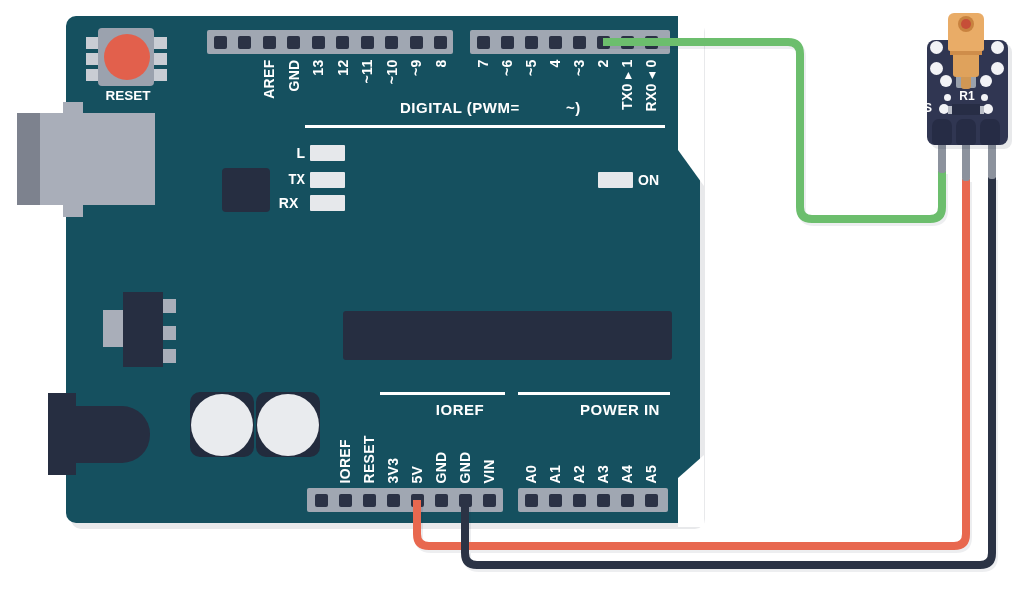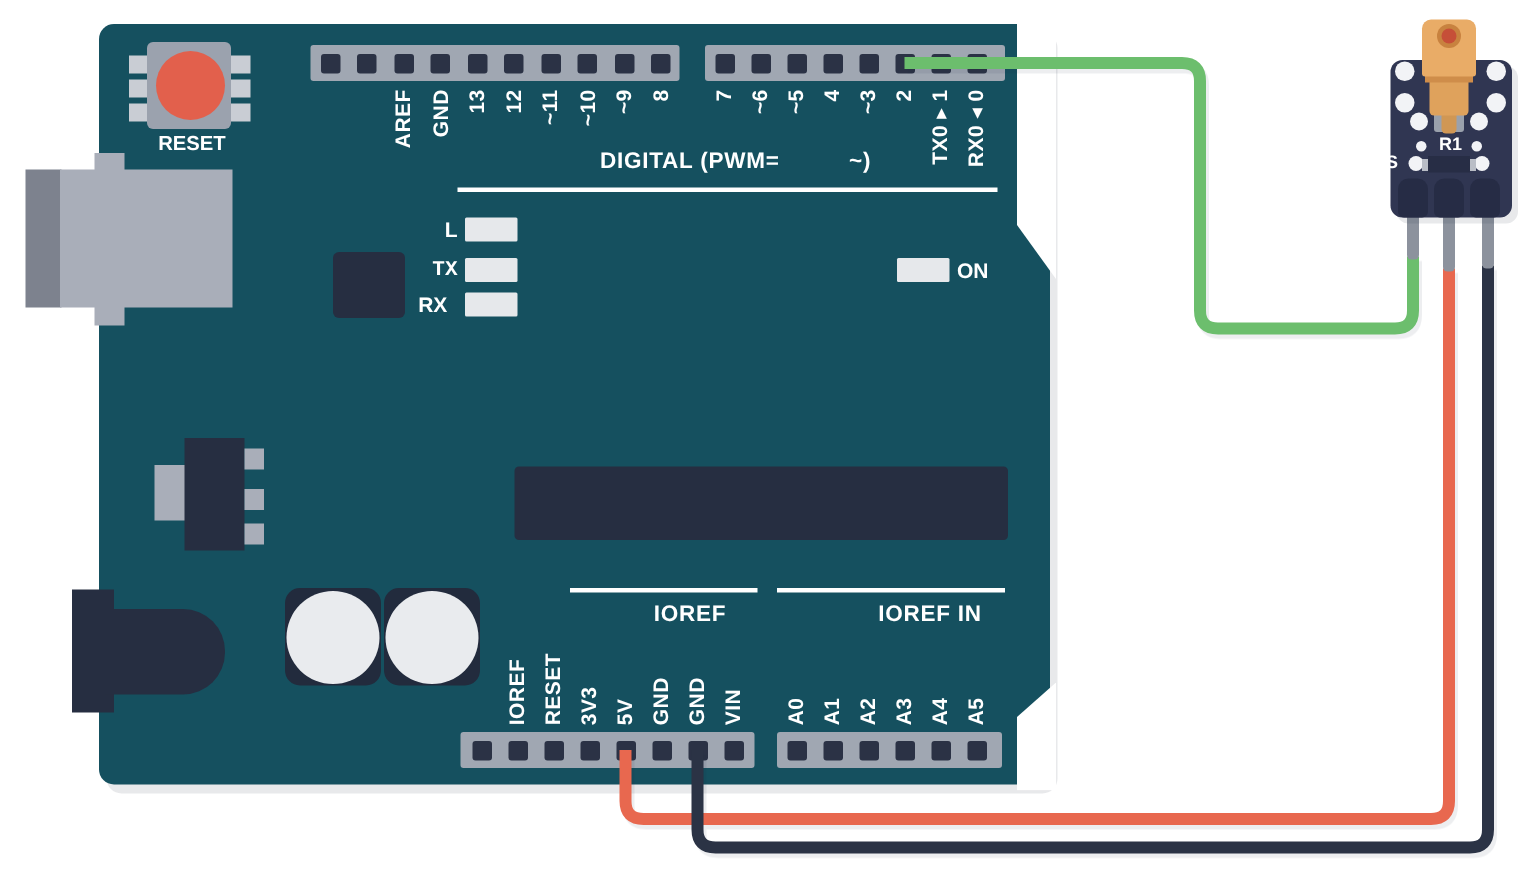--- a/index.html
+++ b/index.html
@@ -86,21 +86,21 @@
   <div class="abs led" style="left:310px;top:195px;"></div>
   <div class="abs led" style="left:598px;top:172px;"></div>
   <div class="abs ledlbl" style="left:638px;top:172px;">ON</div>
 
   <div class="abs txt" style="left:400px;top:99px;font-size:15px;letter-spacing:.5px;">DIGITAL (PWM=</div>
   <div class="abs txt" style="left:566px;top:99px;font-size:15px;letter-spacing:.5px;">~)</div>
   <div class="abs rule" style="left:305px;top:125px;width:360px;height:3px;"></div>
   <div class="abs rule" style="left:380px;top:392px;width:125px;height:3px;"></div>
   <div class="abs txt" style="left:415px;top:401px;width:90px;font-size:15px;text-align:center;letter-spacing:.5px;">IOREF</div>
   <div class="abs rule" style="left:518px;top:392px;width:152px;height:3px;"></div>
-  <div class="abs txt" style="left:565px;top:401px;width:110px;font-size:15px;text-align:center;letter-spacing:.5px;">IOREF IN</div>
+  <div class="abs txt" style="left:565px;top:401px;width:110px;font-size:15px;text-align:center;letter-spacing:.5px;">POWER IN</div>
 
   <div id="headers-layer">
       <div class="header" style="left: 207px; top: 30px; width: 246px;"></div>
       <div class="pin" style="left: 213.5px; top: 36px;"></div>
       <div class="pin" style="left: 238px; top: 36px;"></div>
       <div class="pin" style="left: 262.5px; top: 36px;"></div>
       <div class="vlabel top" style="left: 240px; top: 81px;">AREF</div>
       <div class="pin" style="left: 287px; top: 36px;"></div>
       <div class="vlabel top" style="left: 264.5px; top: 81px;">GND</div>
       <div class="pin" style="left: 311.5px; top: 36px;"></div>

